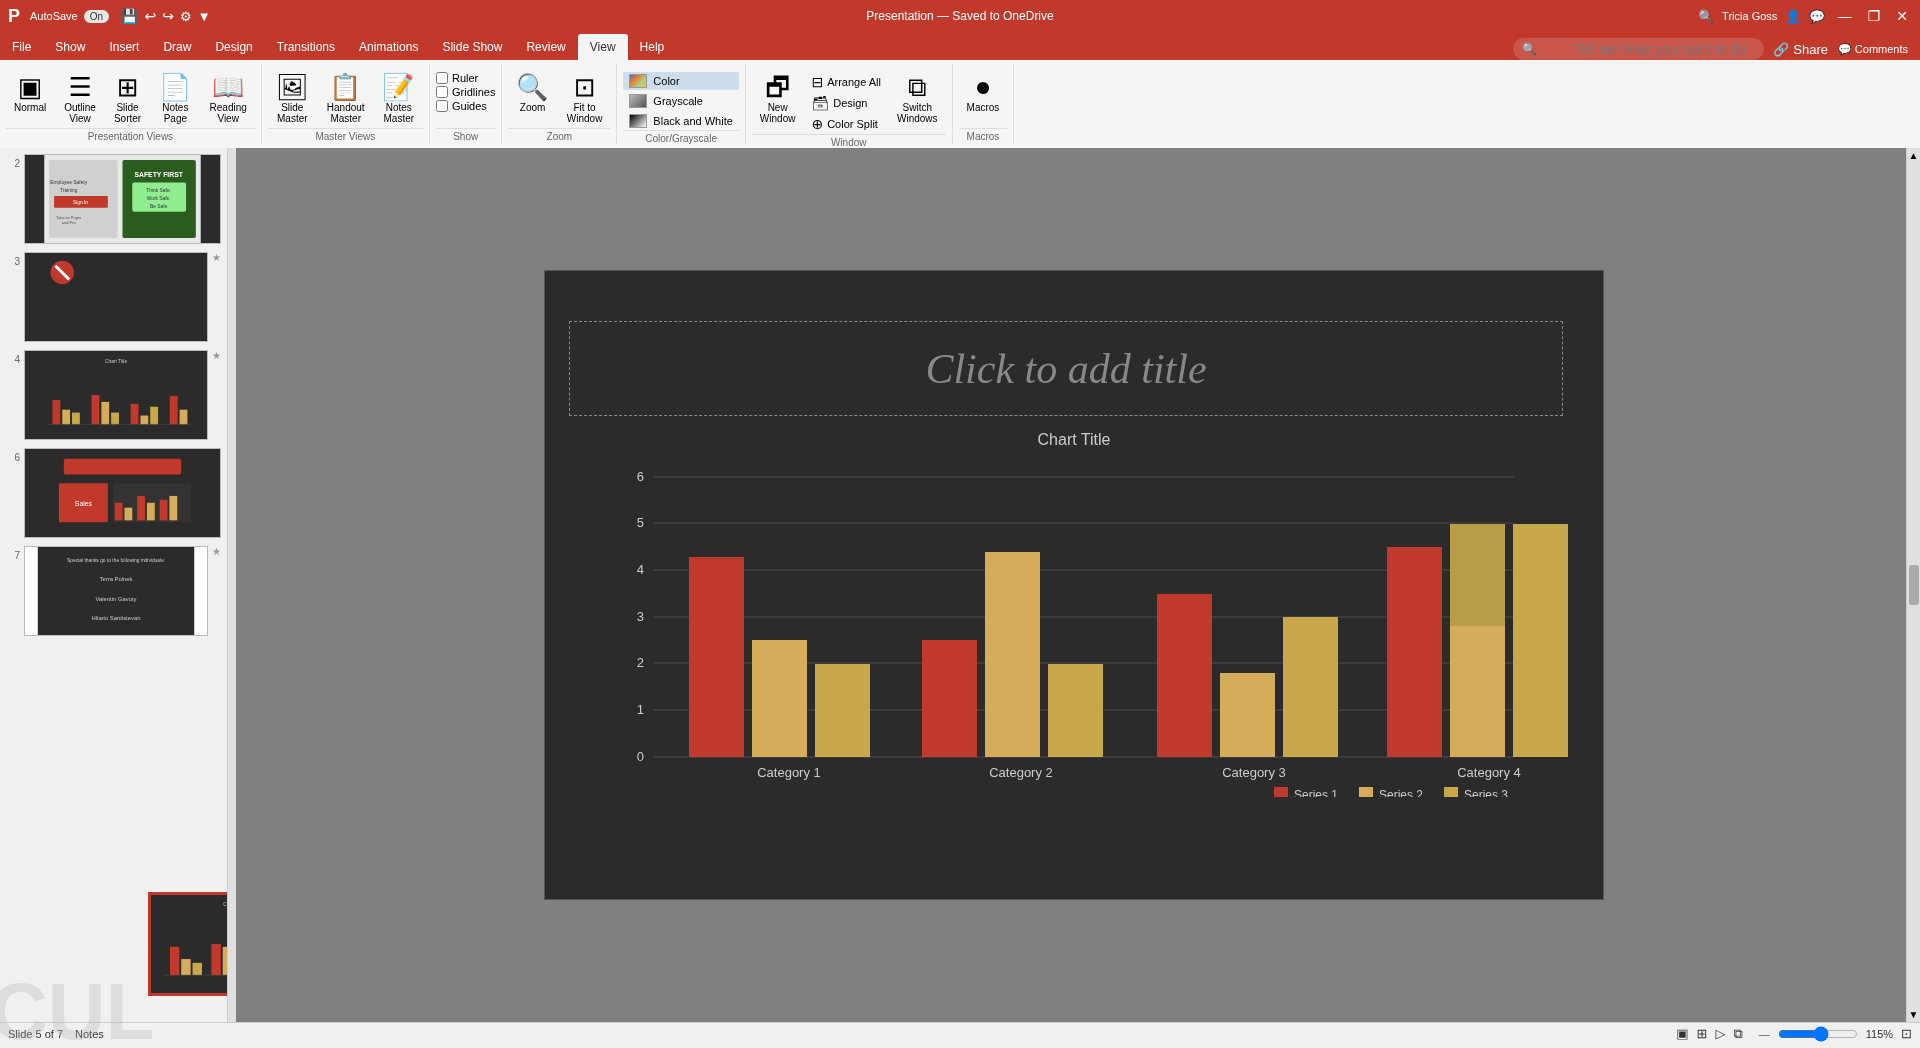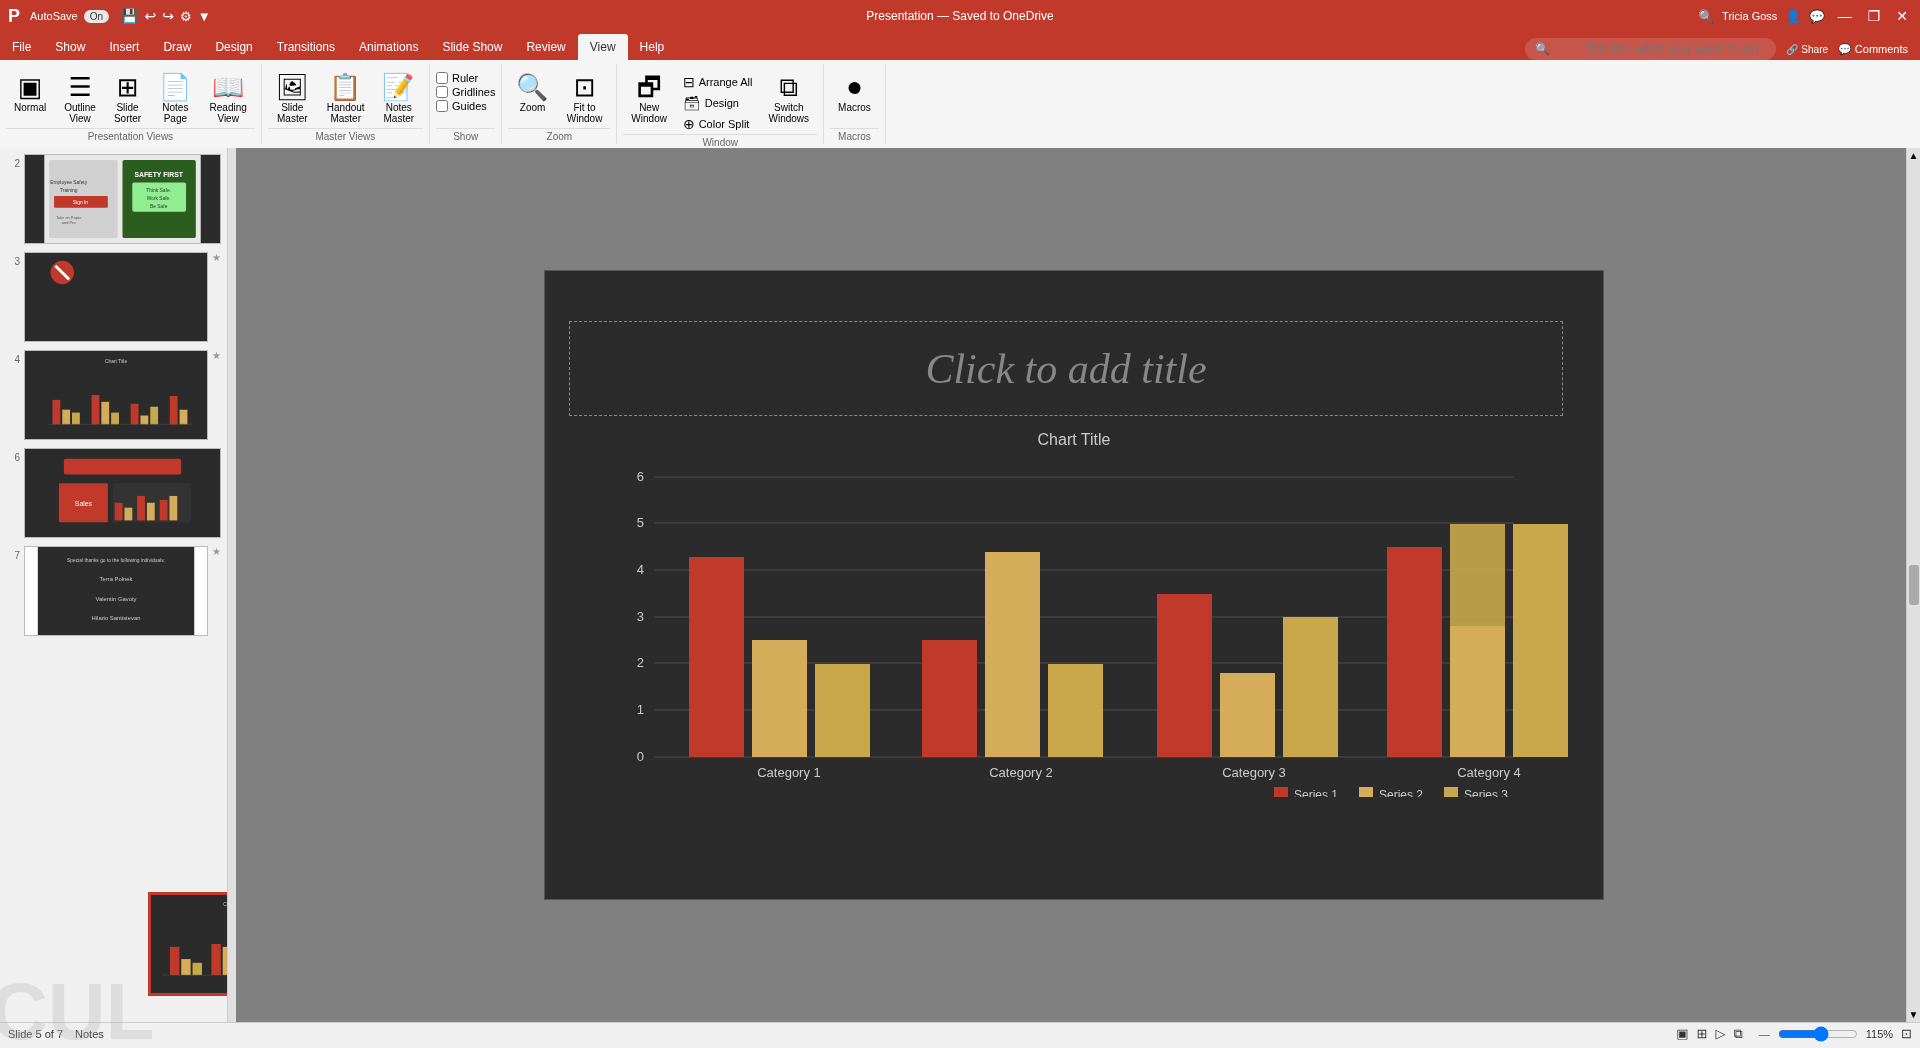--- a/index.html
+++ b/index.html
@@ -263,21 +263,21 @@
   <div class="ribbon-tab">Animations</div>
   <div class="ribbon-tab">Slide Show</div>
   <div class="ribbon-tab">Review</div>
   <div class="ribbon-tab active">View</div>
   <div class="ribbon-tab">Help</div>
   <div style="margin-left:auto; display:flex; align-items:center; gap:10px; padding-right:12px;">
     <div style="background:rgba(255,255,255,0.15); border-radius:12px; display:flex; align-items:center; padding:2px 10px; gap:4px; height:22px;">
       <span style="color:white; font-size:12px;">🔍</span>
       <input type="text" style="background: transparent; border: none; color: white; font-size: 14px; width: 180px; outline: none; margin-left: 32px;" placeholder="Tell me what you want to do">
     </div>
-    <span style="color:white; font-size:10px; cursor:pointer;">🔗 Share</span>
+    <span style="color:white; font-size:13px; cursor:pointer;">🔗 Share</span>
     <span style="color:white; font-size:11px; cursor:pointer;">💬 Comments</span>
   </div>
 </div>
 
 <div id="ribbon-content" class="ribbon-section">
 
   <div class="rg-inner">
     <div class="btns">
       <div class="big-btn">
         <span class="bicon">▣</span>
@@ -347,20 +347,37 @@
         <span>Zoom</span>
       </div>
       <div class="big-btn">
         <span class="bicon">⊡</span>
         <span style="text-align:center;">Fit to<br>Window</span>
       </div>
     </div>
     <div class="glabel">Zoom</div>
   </div>
 
+  <div class="rg-inner">
+    <div class="color-grp">
+      <div class="cbtn sel">
+        <span class="csw" style="background:linear-gradient(135deg,#4472c4,#ed7d31,#a9d18e,#ffc000);"></span>
+        <span>Color</span>
+      </div>
+      <div class="cbtn">
+        <span class="csw" style="background:linear-gradient(135deg,#bbb,#888,#555);"></span>
+        <span>Grayscale</span>
+      </div>
+      <div class="cbtn">
+        <span class="csw" style="background:linear-gradient(135deg,#000,#fff);"></span>
+        <span>Black and White</span>
+      </div>
+    </div>
+    <div class="glabel">Color/Grayscale</div>
+  </div>
 
   <div class="rg-inner">
     <div class="btns">
       <div class="big-btn">
         <span class="bicon">🗗</span>
         <span style="text-align:center;">New<br>Window</span>
       </div>
       <div class="small-btn-col">
         <div class="small-btn">
           <span class="sicon">⊟</span>

